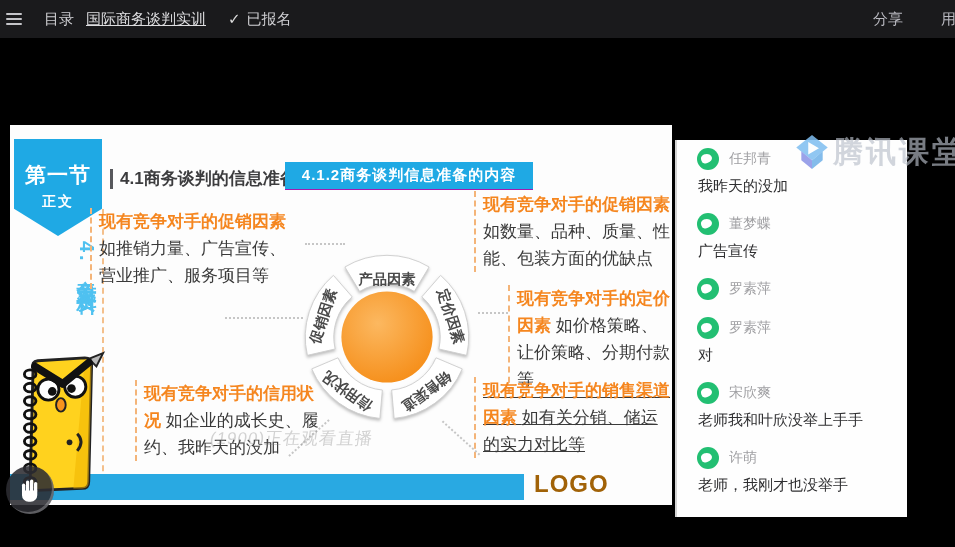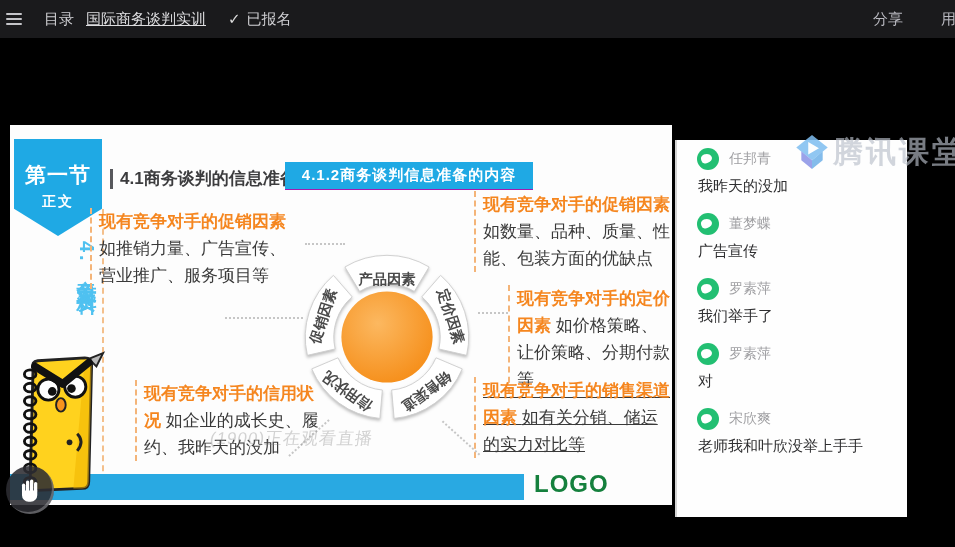--- a/index.html
+++ b/index.html
@@ -59,21 +59,21 @@
                       filter:drop-shadow(0 2px 1.5px rgba(0,0,0,.25)); }
   .diagram text { font-size:15px; font-weight:bold; fill:#4a4a4a;
                   text-anchor:middle; dominant-baseline:central;
                   font-family:"Liberation Sans","DejaVu Sans",sans-serif; }
 
   .viewer-mark { position:absolute; left:200px; top:302px; width:300px; font-size:17px;
                  color:rgba(130,130,130,.35); transform:skewX(-8deg); letter-spacing:1px; }
 
   .footer-bar { position:absolute; left:0; top:349px; width:514px; height:26px; background:#29a9e2; }
   .logo-text { position:absolute; left:524px; top:345px; font-size:24px; font-weight:bold;
-               color:#15803d; letter-spacing:1px; }
+               color:#a16207; letter-spacing:1px; }
   .page-box { position:absolute; left:604px; top:349px; width:58px; height:26px; background:#29a9e2;
               color:#fff; font-size:13px; font-weight:bold; display:flex; align-items:center; justify-content:center;margin-top:40px; }
 
   .mascot { position:absolute; left:0; top:222px; width:96px; height:158px; }
 
   
   .chat { position:absolute; left:675px; top:128px; width:232px; height:377px; background:#fefefe;
           border-left:2px solid #d4d4d4; z-index:10; padding:8px 0 0 20px; overflow:hidden;margin-top:12px; }
   .msg { margin-bottom:17px; }
   .msg .who { display:flex; align-items:center; margin-bottom:7px; }
@@ -227,35 +227,41 @@
           <span class="avatar"></span>
         <span class="name">董梦蝶</span>
         </div>
       <div class="text">广告宣传</div>
     </div>
     <div class="msg">
       <div class="who">
           <span class="avatar"></span>
         <span class="name">罗素萍</span>
         </div>
-      <div class="text">我们举手了</div>
     </div>
     <div class="msg">
       <div class="who">
           <span class="avatar"></span>
         <span class="name">罗素萍</span>
         </div>
       <div class="text">对</div>
     </div>
     <div class="msg">
       <div class="who">
           <span class="avatar"></span>
         <span class="name">宋欣爽</span>
         </div>
       <div class="text">老师我和叶欣没举上手手</div>
+    </div>
+    <div class="msg">
+      <div class="who">
+          <span class="avatar"></span>
+        <span class="name">许萌</span>
+        </div>
+      <div class="text">老师，我刚才也没举手</div>
     </div>
   </aside>
 
   <div class="brand-watermark">
     <svg width="54" height="62" viewBox="0 0 54 62" opacity="0.85">
       <polygon points="27,4 52,24 27,44 2,24" fill="#7fbef0"></polygon>
       <polygon points="10,30 27,44 27,58 10,44" fill="#8a93e6"></polygon>
       <polygon points="44,30 27,44 27,58 44,44" fill="#6fb1e8"></polygon>
       <polygon points="21,15 38,25 21,35" fill="#ffffff"></polygon>
     </svg>

